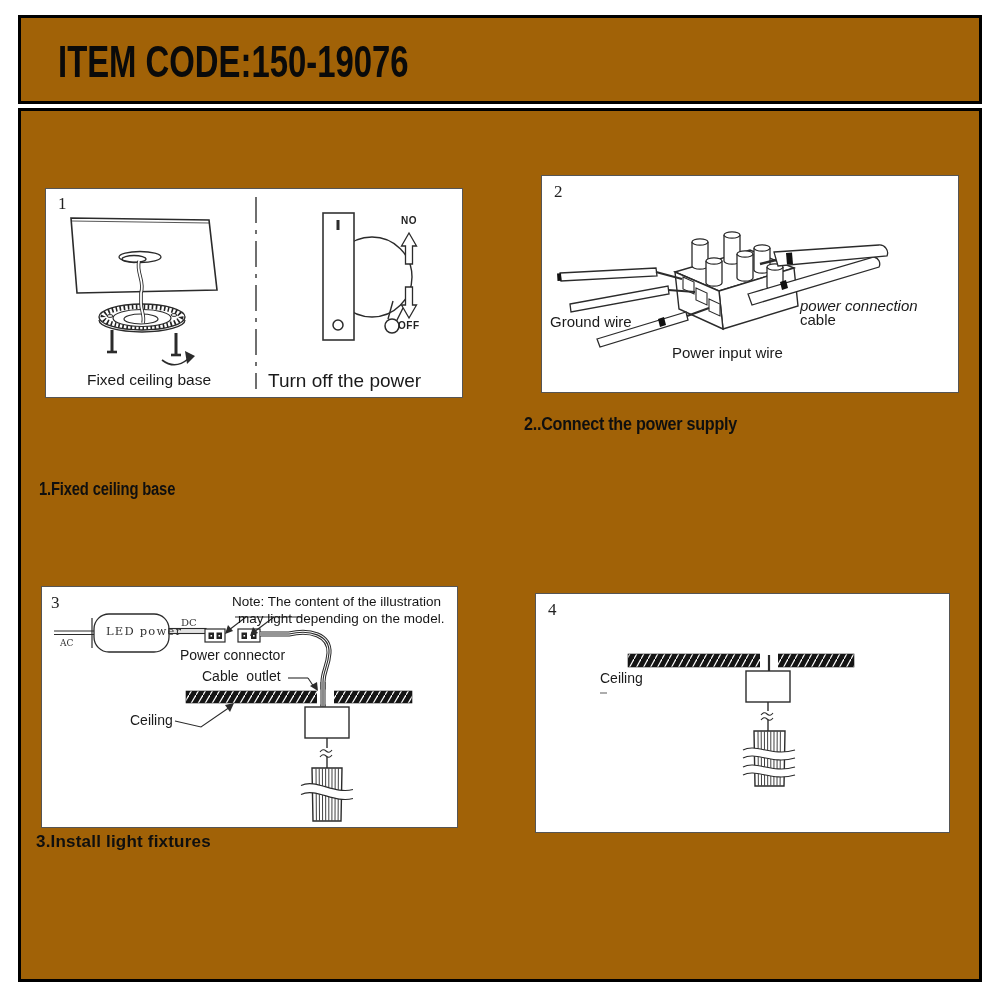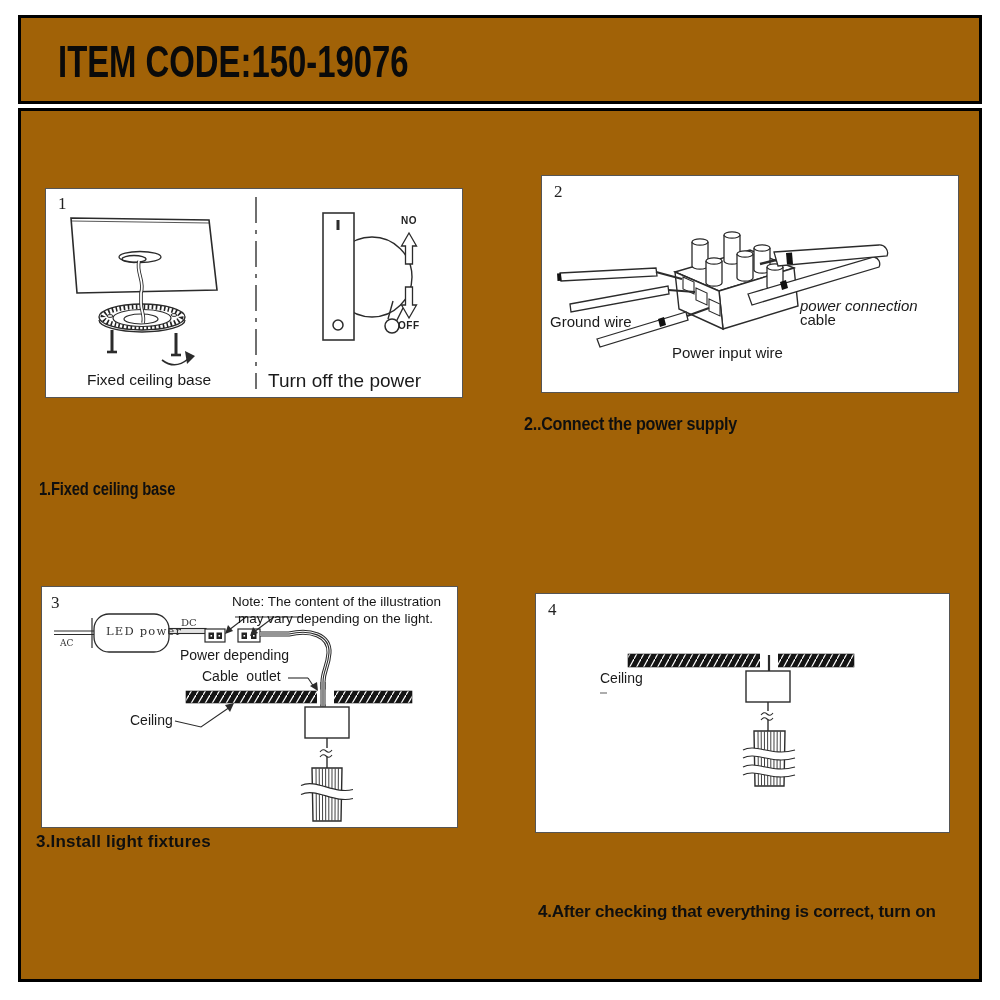--- a/index.html
+++ b/index.html
@@ -207,25 +207,25 @@
             <line x1="293.2" y1="181.5" x2="293" y2="233.5"></line>
               <line x1="296.4" y1="181.5" x2="296.1" y2="233.5"></line>
           </g>
           <path d="M259,203 C274,196 292,212 311,207" stroke="#fff" stroke-width="9"></path>
           <path d="M259,198.5 C274,191.5 292,207.5 311,202.5" stroke-width="1.2"></path>
           <path d="M259,207.5 C274,200.5 292,216.5 311,211.5" stroke-width="1.2"></path>
         </g>
       </svg>
       <div class="abs num" style="left:9px;top:6px;">3</div>
       <div class="abs note" style="left:190px;top:6px;">Note: The content of the illustration</div>
-      <div class="abs note" style="left:196px;top:23px;">may vary depending on the light.</div>
+      <div class="abs note" style="left:196px;top:23px;">may light depending on the model.</div>
       <div class="abs serif-sm" style="left:64px;top:37px;font-size:11.5px;letter-spacing:1.2px;">LED power</div>
       <div class="abs serif-sm" style="left:139px;top:30px;font-size:10px;">DC</div>
       <div class="abs serif-sm" style="left:18px;top:51px;font-size:9px;">AC</div>
-      <div class="abs lbl14" style="left:138px;top:61px;">Power depending</div>
+      <div class="abs lbl14" style="left:138px;top:61px;">Power connector</div>
       <div class="abs lbl14" style="left:160px;top:82px;">Cable  outlet</div>
       <div class="abs lbl14" style="left:88px;top:126px;">Ceiling</div>
     </div>
 
     <div class="panel" style="left:514px;top:482px;width:415px;height:240px;">
       <svg width="413" height="238" viewBox="0 0 413 238">
         <defs>
           <pattern id="hatch4" patternUnits="userSpaceOnUse" width="7" height="13">
             <rect width="7" height="13" fill="#151515"></rect>
             <line x1="7" y1="0" x2="0" y2="13" stroke="#fff" stroke-width="1.2"></line>
@@ -265,17 +265,16 @@
           <path d="M207,181 C220,174 236,188 259,181" stroke-width="1.2"></path>
         </g>
       </svg>
       <div class="abs num" style="left:12px;top:6px;">4</div>
       <div class="abs lbl14" style="left:64px;top:77px;">Ceiling</div>
     </div>
 
     <div class="cap" style="left:15px;top:721px;font-size:17px;letter-spacing:0.2px;">3.Install light fixtures</div>
 
     <div class="cap" style="left:517px;top:746px;font-size:17px;line-height:22px;letter-spacing:-0.2px;">
-      <div>4.After checking that everything is correct, turn on</div>
     </div>
 
   </div>
 </div>
 
 </body></html>

